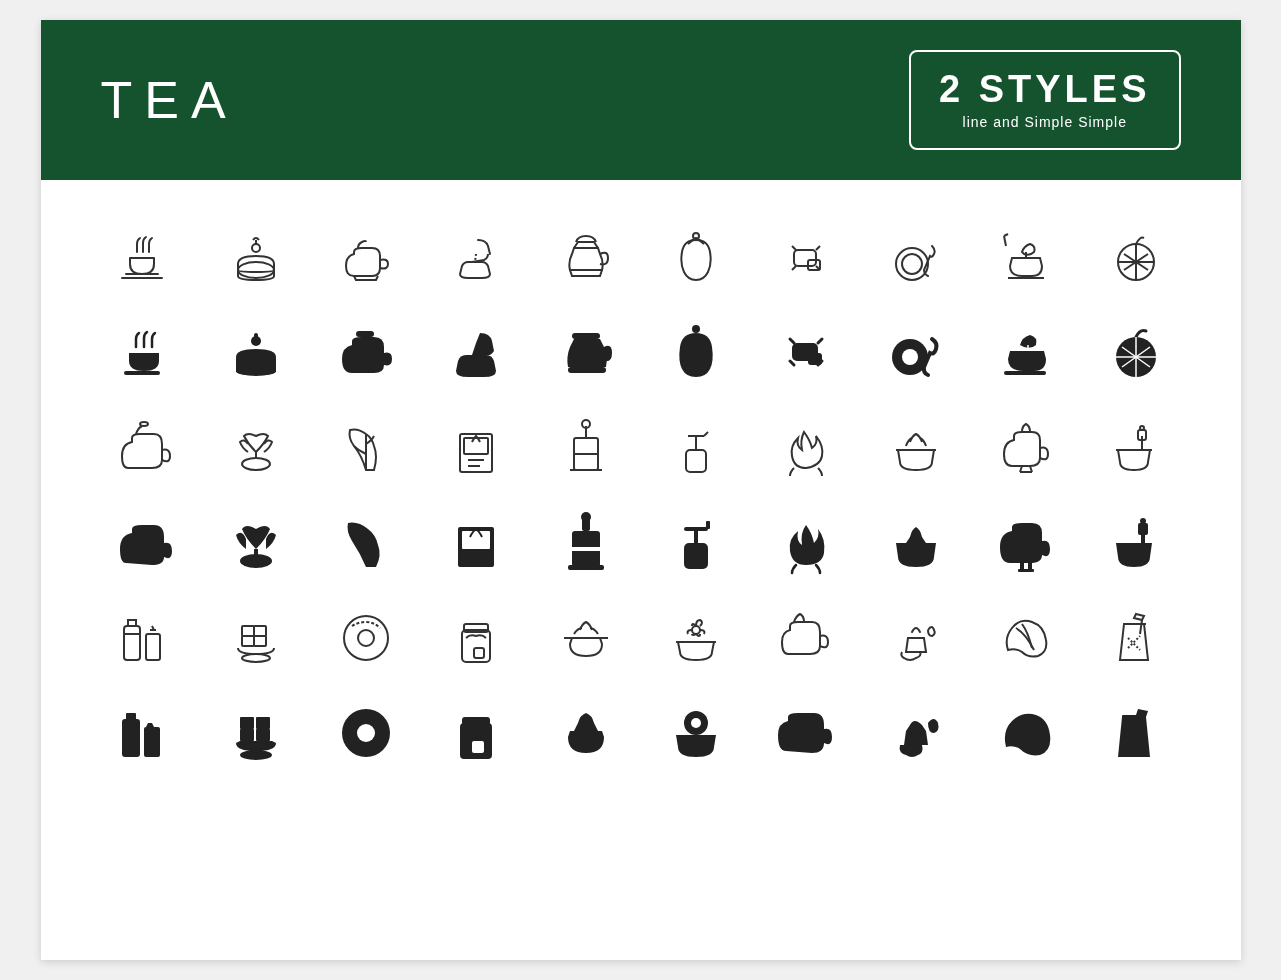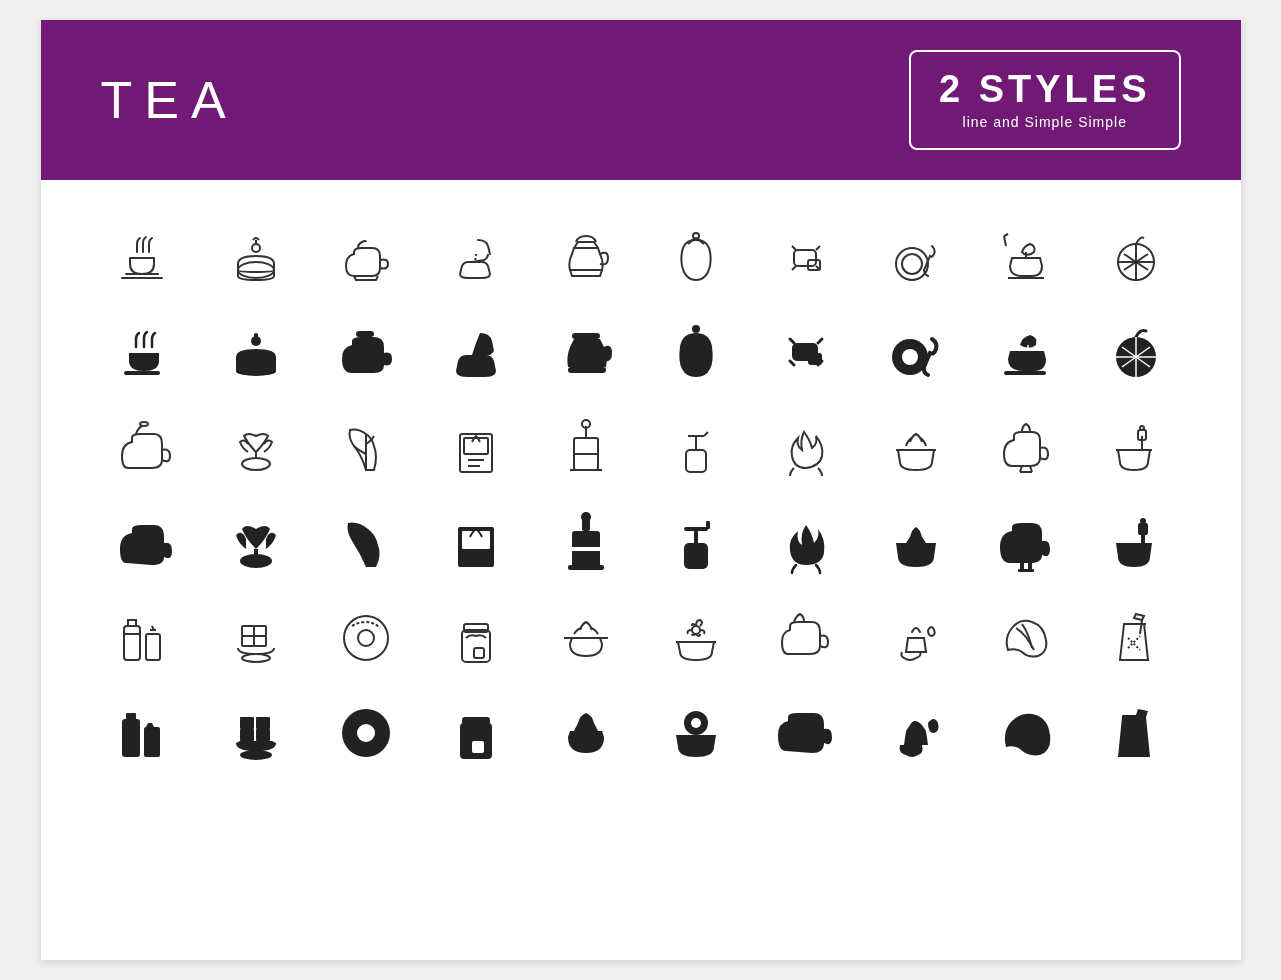--- a/index.html
+++ b/index.html
@@ -11,21 +11,21 @@
       overflow: hidden;
     }
     .page-wrapper {
       width: 1200px;
       height: 940px;
       margin: 20px auto;
       background: #fff;
       box-shadow: 0 2px 8px rgba(0,0,0,0.15);
     }
     .header {
-      background: #701a75;
+      background: #14532d;
       height: 160px;
       display: flex;
       align-items: center;
       justify-content: space-between;
       padding: 0 60px;
     }
     .header-title {
       color: #fff;
       font-size: 52px;
       font-weight: 300;

